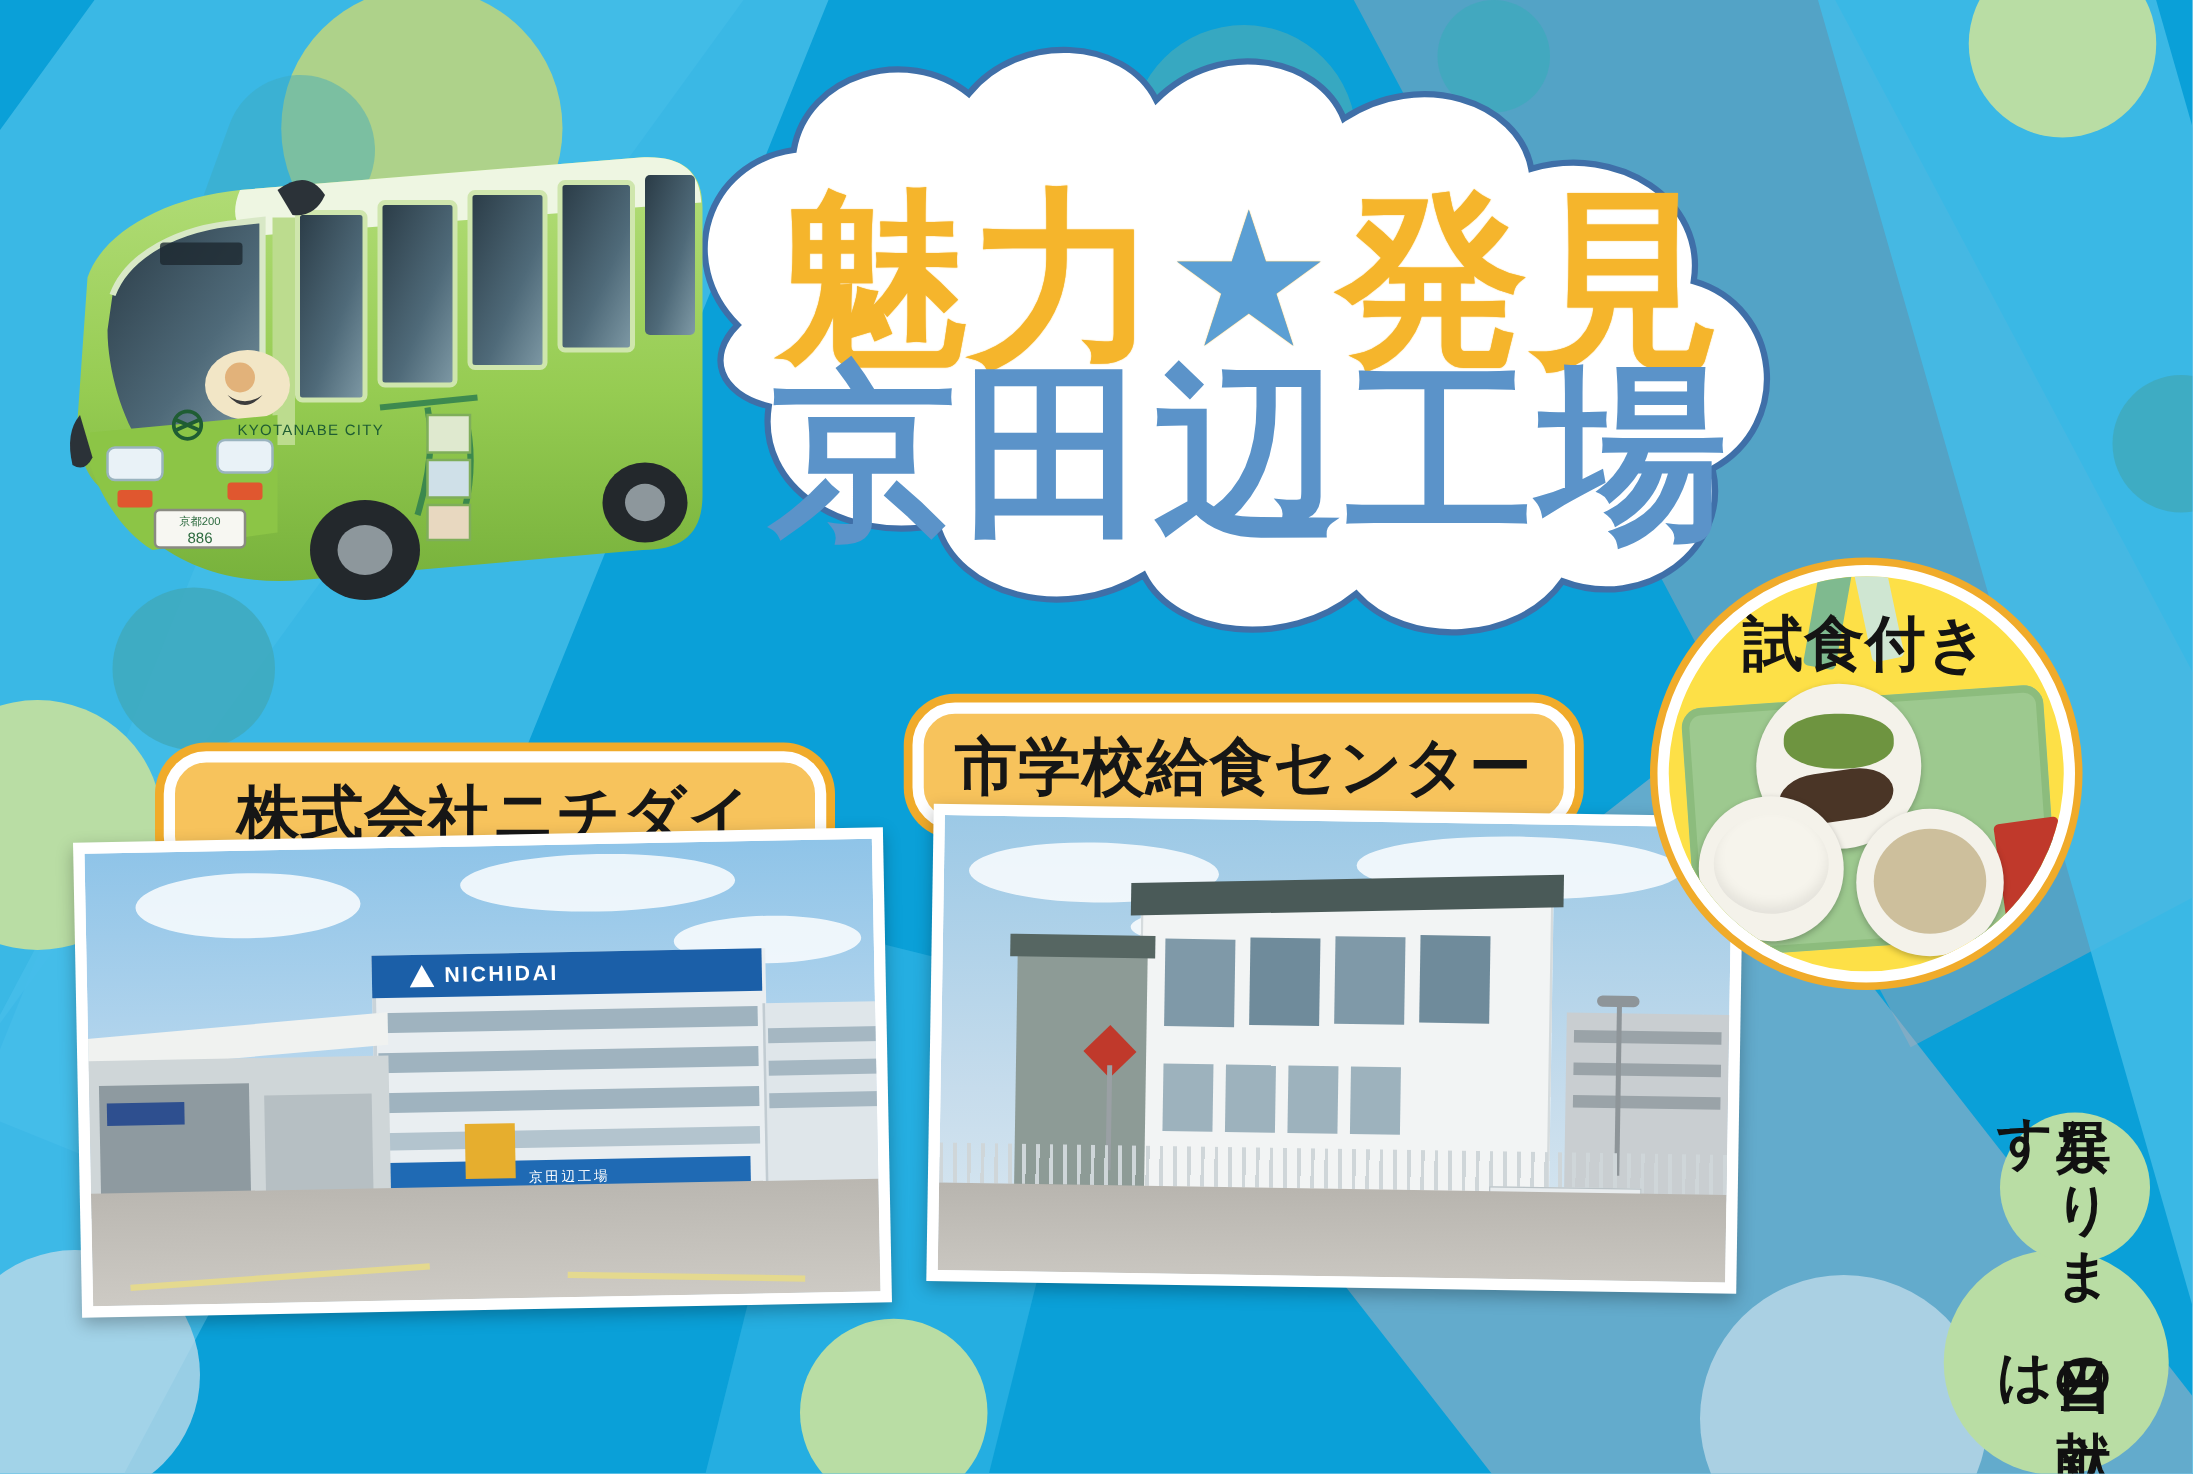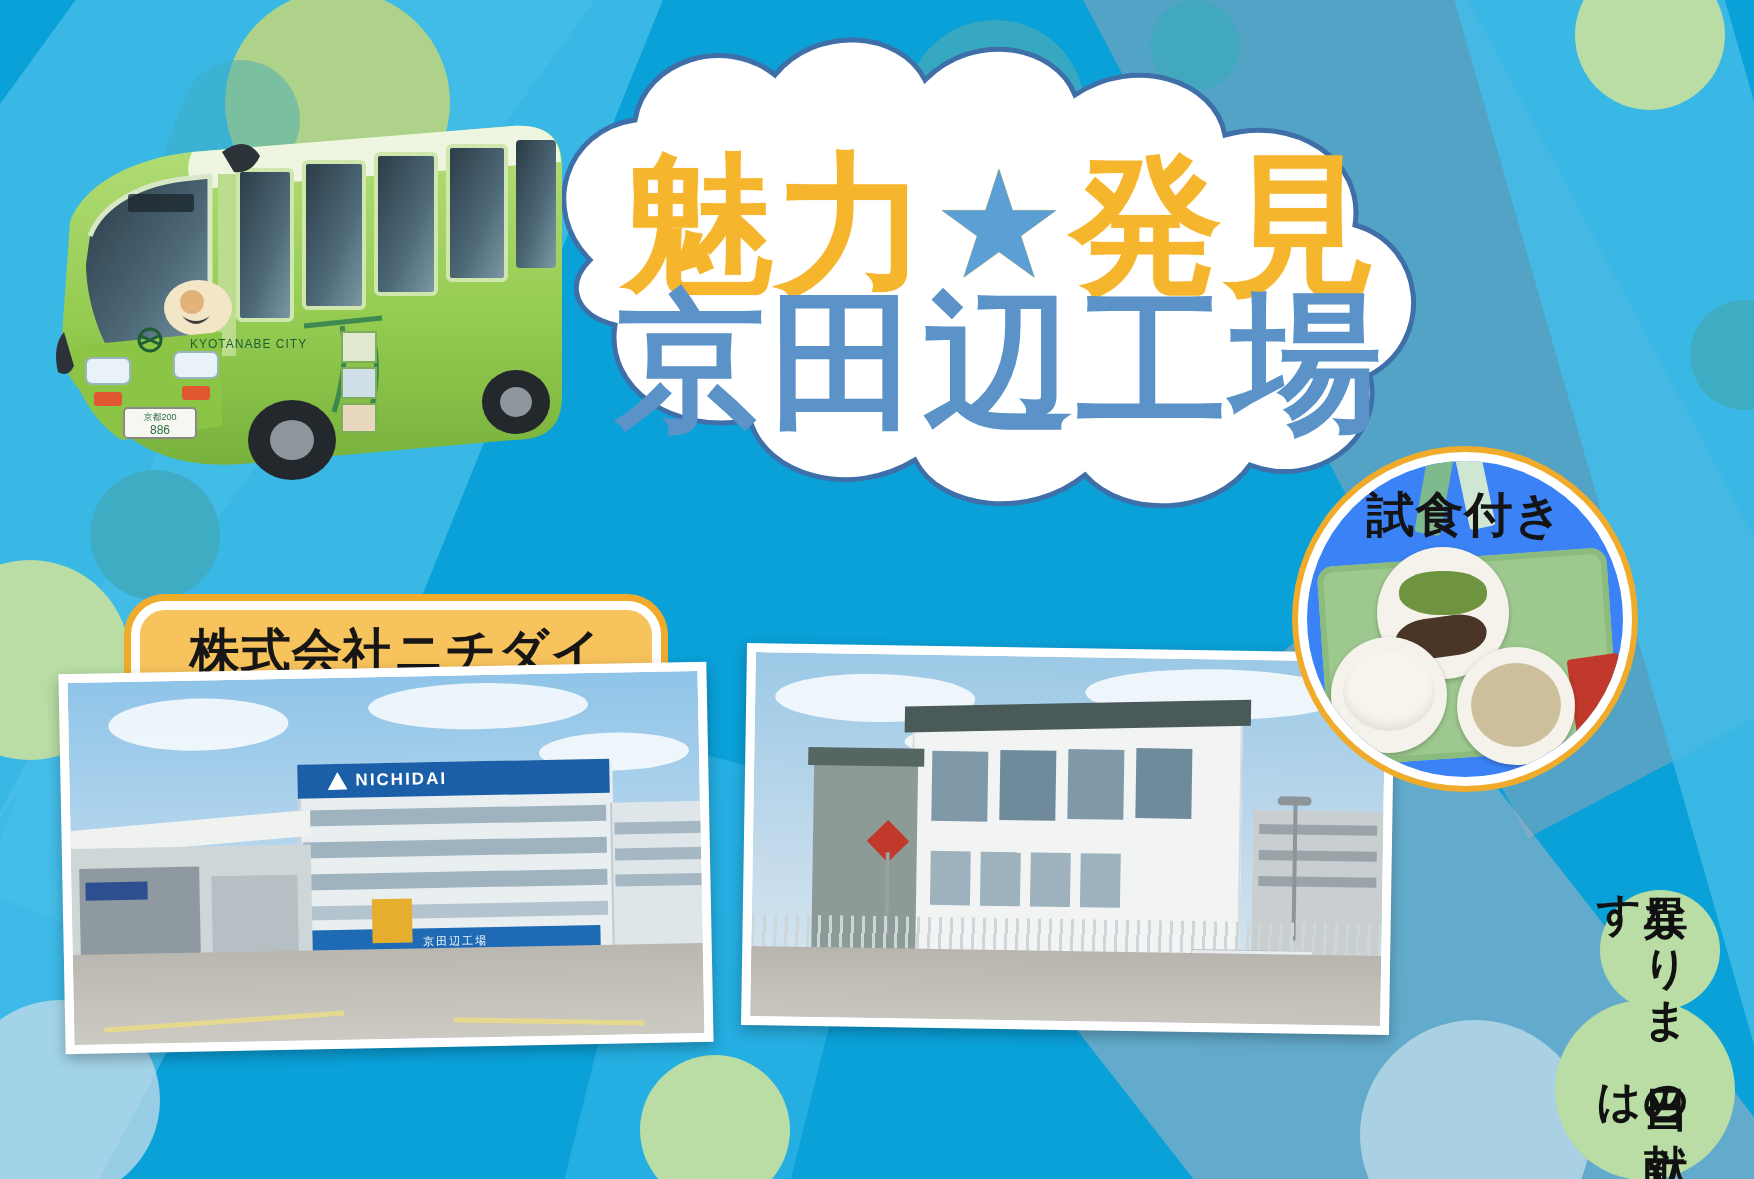--- a/index.html
+++ b/index.html
@@ -91,22 +91,22 @@
   .photo-inner{width:100%;height:100%;overflow:hidden;position:relative;}
 
   
   .sky{position:absolute;inset:0;background:linear-gradient(#8fc4e8 0%,#bcd9ee 55%,#d8e8f2 100%);}
   .cloud-p{position:absolute;background:rgba(255,255,255,.82);border-radius:50%;}
   .bldg{position:absolute;}
   .ground{position:absolute;left:0;right:0;bottom:0;background:#b9b6b0;}
 
   
   #badge-shishoku{
-    position:absolute;left:1298px;top:452px;width:316px;height:316px;border-radius:50%;
-    background:#3b82f6;border:9px solid #ffffff;box-shadow:0 0 0 6px #f0ab2a;
+    position:absolute;left:1326px;top:452px;width:316px;height:316px;border-radius:50%;
+    background:#fde047;border:9px solid #ffffff;box-shadow:0 0 0 6px #f0ab2a;
     overflow:hidden;
   }
   #badge-shishoku .badge-label{
     position:absolute;top:22px;left:0;right:0;text-align:center;
     font-size:48px;font-weight:700;color:#141414;letter-spacing:1px;
     z-index:4;white-space:nowrap;
   }
   .tray{position:absolute;left:16px;top:96px;width:290px;height:200px;background:#9dc98f;border-radius:16px;transform:rotate(-4deg);box-shadow:inset 0 0 0 6px #8cbc7d;}
   .dish{position:absolute;border-radius:50%;background:#f4f2ea;box-shadow:0 2px 5px rgba(0,0,0,.25);}
   .dish.main{left:70px;top:86px;width:132px;height:132px;}
@@ -268,20 +268,21 @@
 
       <ellipse cx="250" cy="344" rx="44" ry="40" fill="#23282c"></ellipse>
       <ellipse cx="250" cy="344" rx="22" ry="20" fill="#8d979c"></ellipse>
       <ellipse cx="474" cy="306" rx="34" ry="32" fill="#23282c"></ellipse>
       <ellipse cx="474" cy="306" rx="16" ry="15" fill="#8d979c"></ellipse>
     </svg>
   </div>
 
   <div class="pill" id="pill-nichidai">株式会社ニチダイ</div>
 
+  <div class="pill" id="pill-kyushoku">市学校給食センター</div>
 
   <div class="photo-frame" id="photo-nichidai">
     <div class="photo-inner">
       <div class="sky"></div>
       <div class="cloud-p" style="left:40px;top:18px;width:180px;height:52px;"></div>
       <div class="cloud-p" style="left:300px;top:8px;width:220px;height:46px;"></div>
       <div class="cloud-p" style="left:470px;top:60px;width:150px;height:38px;"></div>
 
       <div class="bldg" style="left:228px;top:86px;width:312px;height:218px;background:#e9eef1;border-left:3px solid #c9d3d9;"></div>
 

